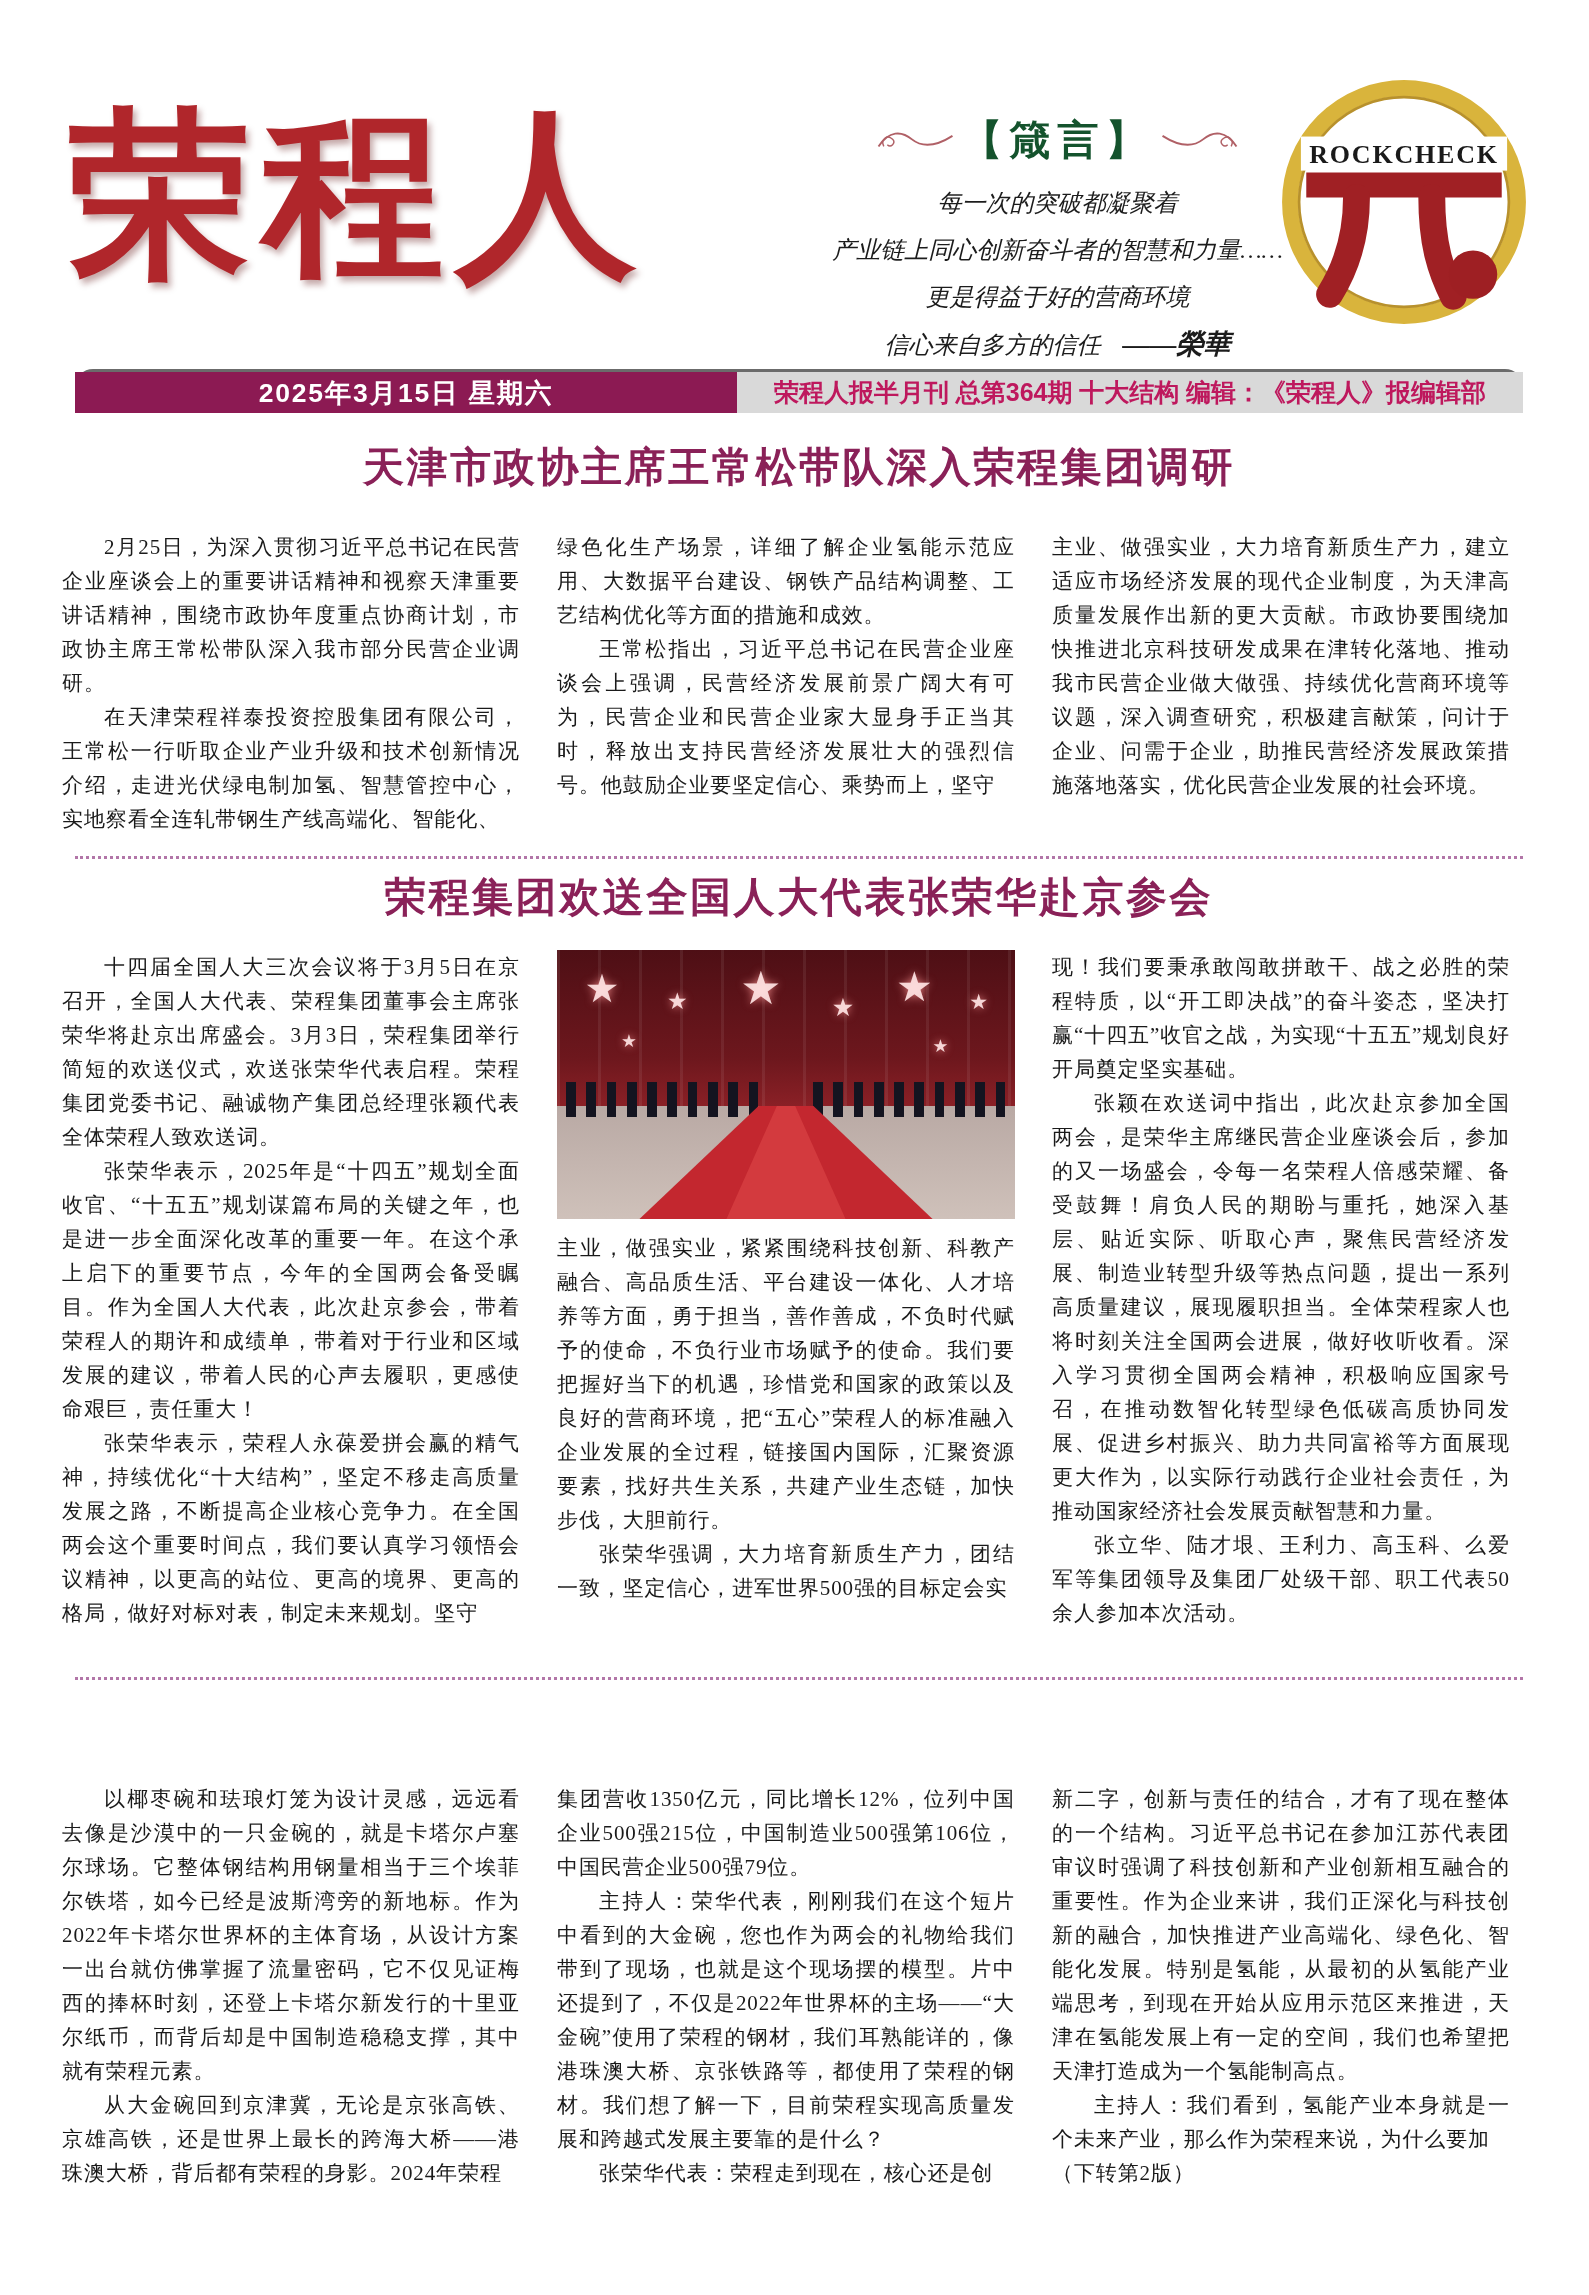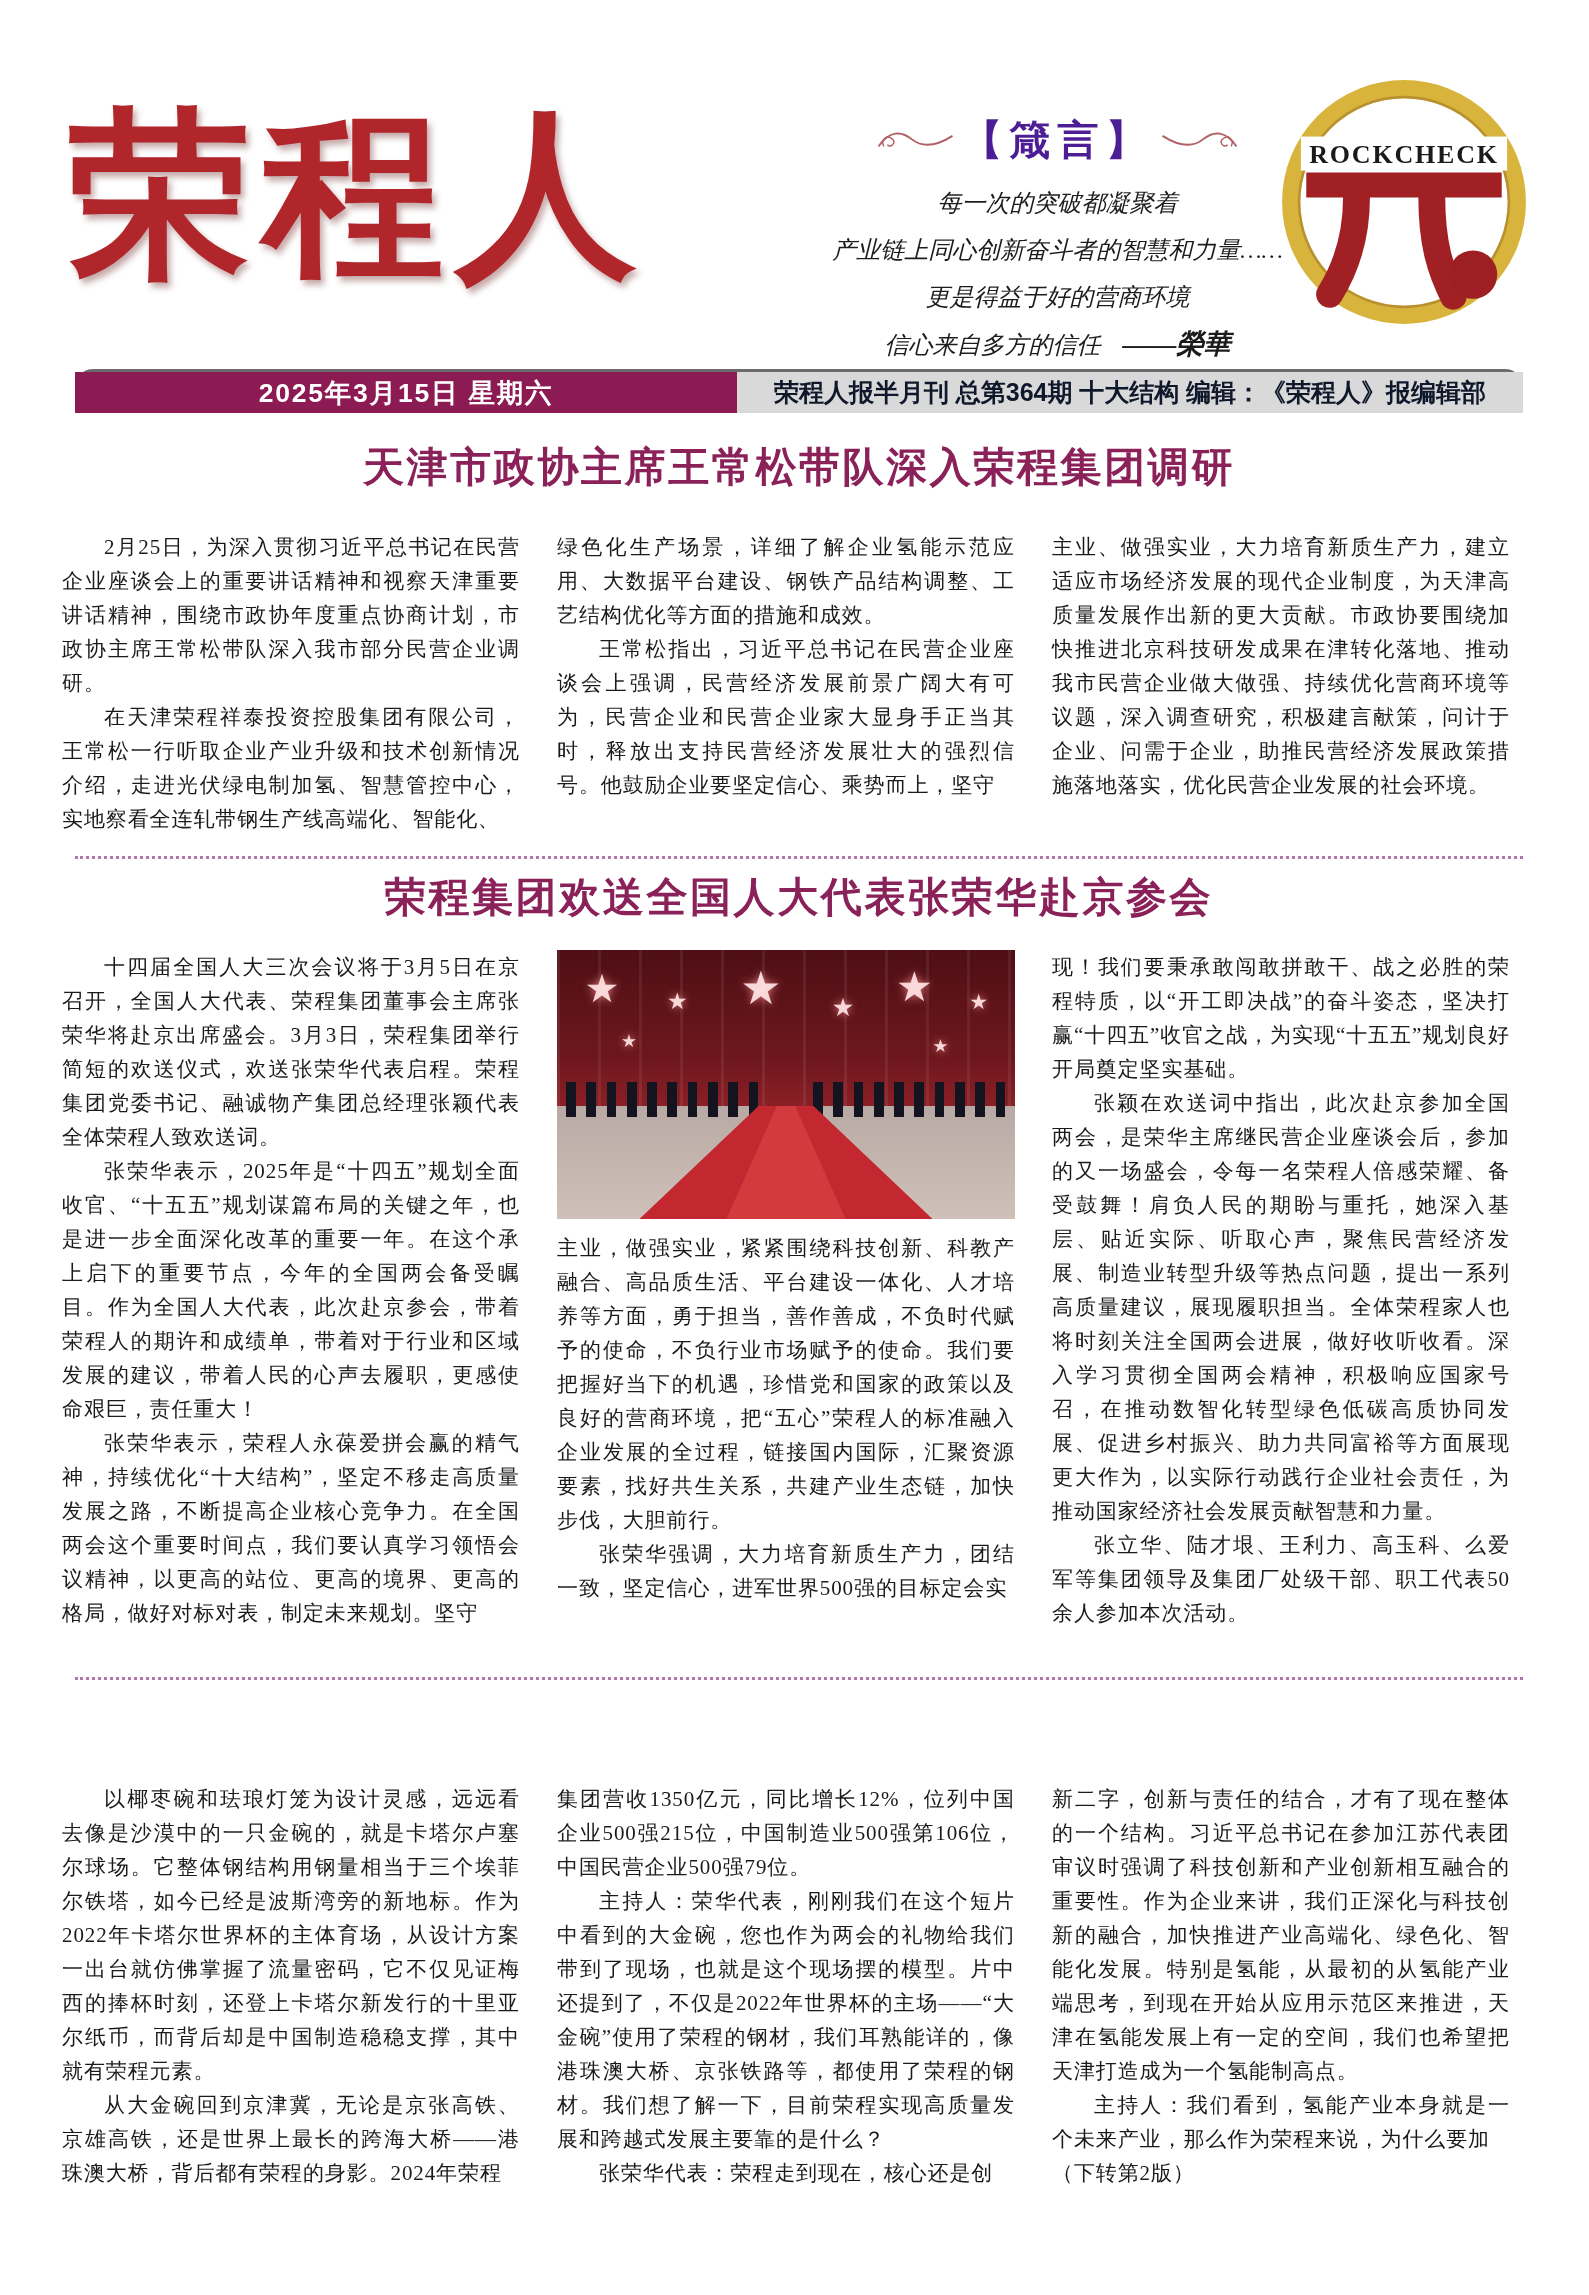--- a/index.html
+++ b/index.html
@@ -4,31 +4,31 @@
 <style>
   html,body{margin:0;padding:0;background:#ffffff;}
   .page{position:relative;width:1589px;height:2295px;background:#fff;overflow:hidden;
         font-family:"Liberation Serif","DejaVu Serif",serif;color:#1a1a1a;}
   
   .logo{position:absolute;left:69px;top:81px;font-size:181px;line-height:1.25;font-weight:bold;
         color:#b0262b;letter-spacing:12.4px;font-family:"DejaVu Serif",serif;
         text-shadow:3.5px 5.3px 6.2px rgba(90,10,10,.35);}
   .motto{position:absolute;left:830px;top:113px;width:455px;text-align:center;}
   .motto-head{display:flex;align-items:center;justify-content:center;gap:5.3px;}
-  .motto-title{font-size:41px;font-weight:bold;letter-spacing:7px;color:#4c1d95;}
+  .motto-title{font-size:41px;font-weight:bold;letter-spacing:7px;color:#14532d;}
   .flourish{width:81px;height:26.5px;}
   .motto-lines{margin-top:12.4px;font-style:italic;font-size:24px;line-height:47px;color:#1c1c1c;}
   .motto-sig{font-weight:bold;font-size:27px;font-style:italic;margin-left:16px;}
   .rocklogo{position:absolute;left:1274px;top:72px;}
   
   .datebar{position:absolute;left:75px;top:369px;width:1448px;height:41px;display:flex;
            border-top:3.5px solid #6b6b6b;font-family:"Liberation Sans","DejaVu Sans",sans-serif;border-radius:18px;}
   .datebar .seg-left{width:662px;background:#8c1a53;color:#fff;font-weight:bold;font-size:26.5px;
            display:flex;align-items:center;justify-content:center;letter-spacing:1.8px;}
-  .datebar .seg-right{flex:1;background:#d9d9d9;color:#0f172a;font-weight:bold;font-size:25px;
+  .datebar .seg-right{flex:1;background:#d9d9d9;color:#be185d;font-weight:bold;font-size:25px;
            display:flex;align-items:center;justify-content:space-between;padding:0 37px;}
   
   .art-title{position:absolute;left:75px;width:1448px;text-align:center;font-weight:bold;
              font-size:41px;letter-spacing:2.6px;color:#8a2158;
              font-family:"Liberation Sans","DejaVu Sans",sans-serif;}
   .body{position:absolute;left:62px;width:1448px;display:flex;gap:37px;}
   .col{flex:1;min-width:0;}
   .col p{margin:0;font-size:21px;line-height:34px;text-align:justify;letter-spacing:0.9px;
          text-justify:inter-ideograph;}
   .col p.ind{text-indent:2em;}

